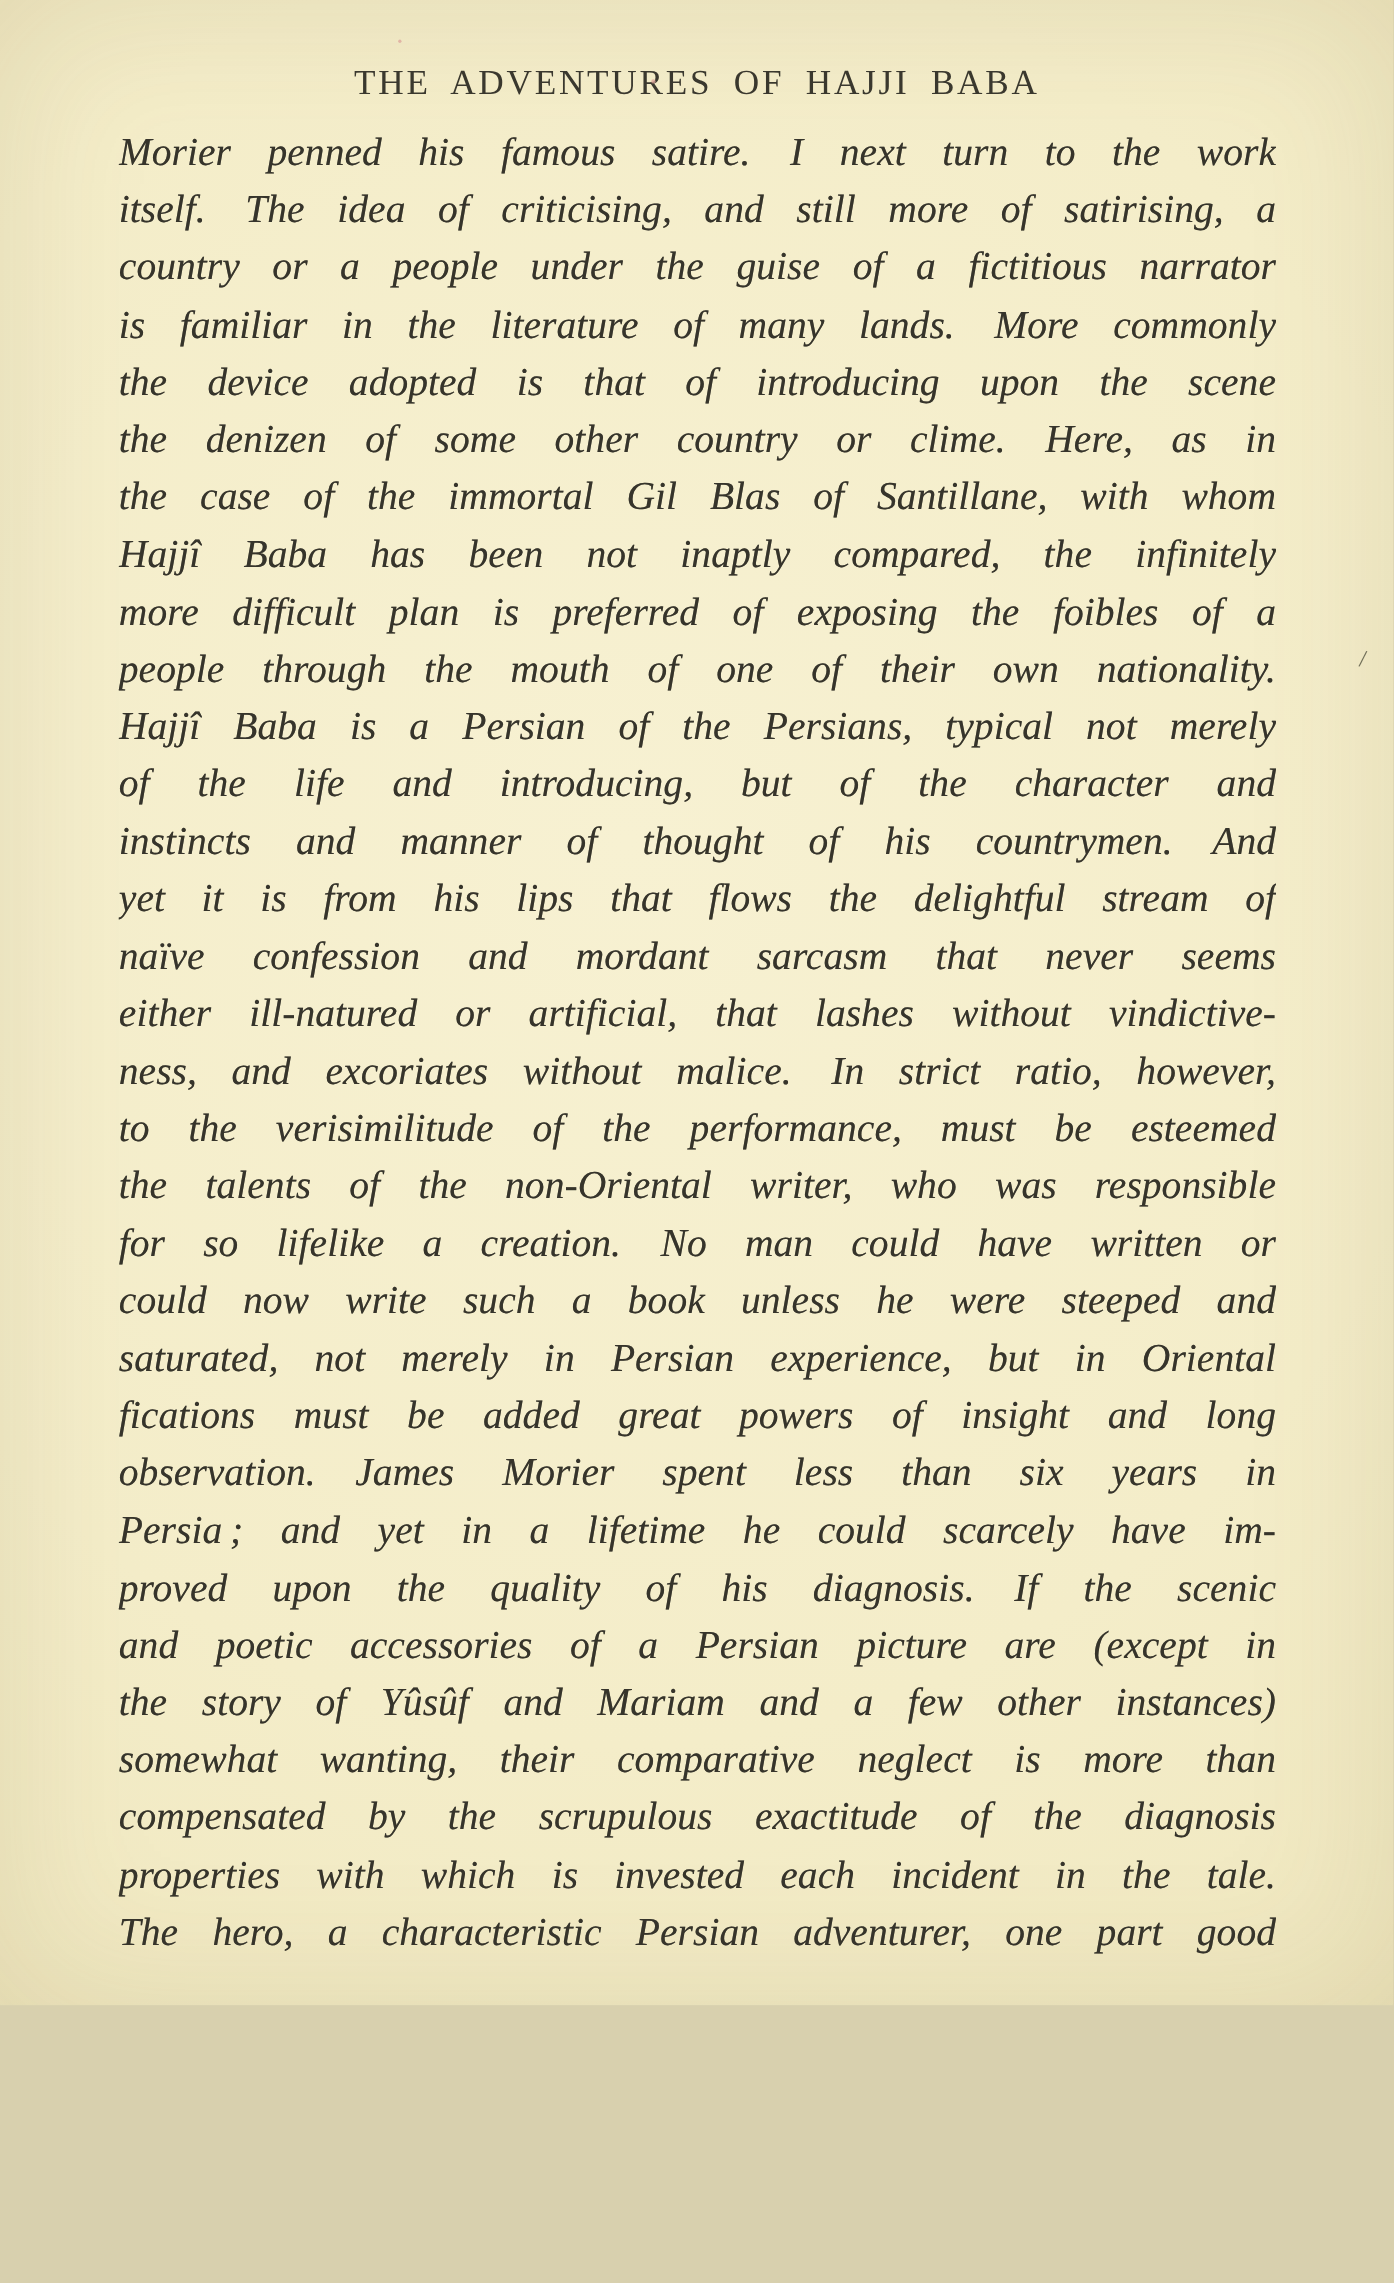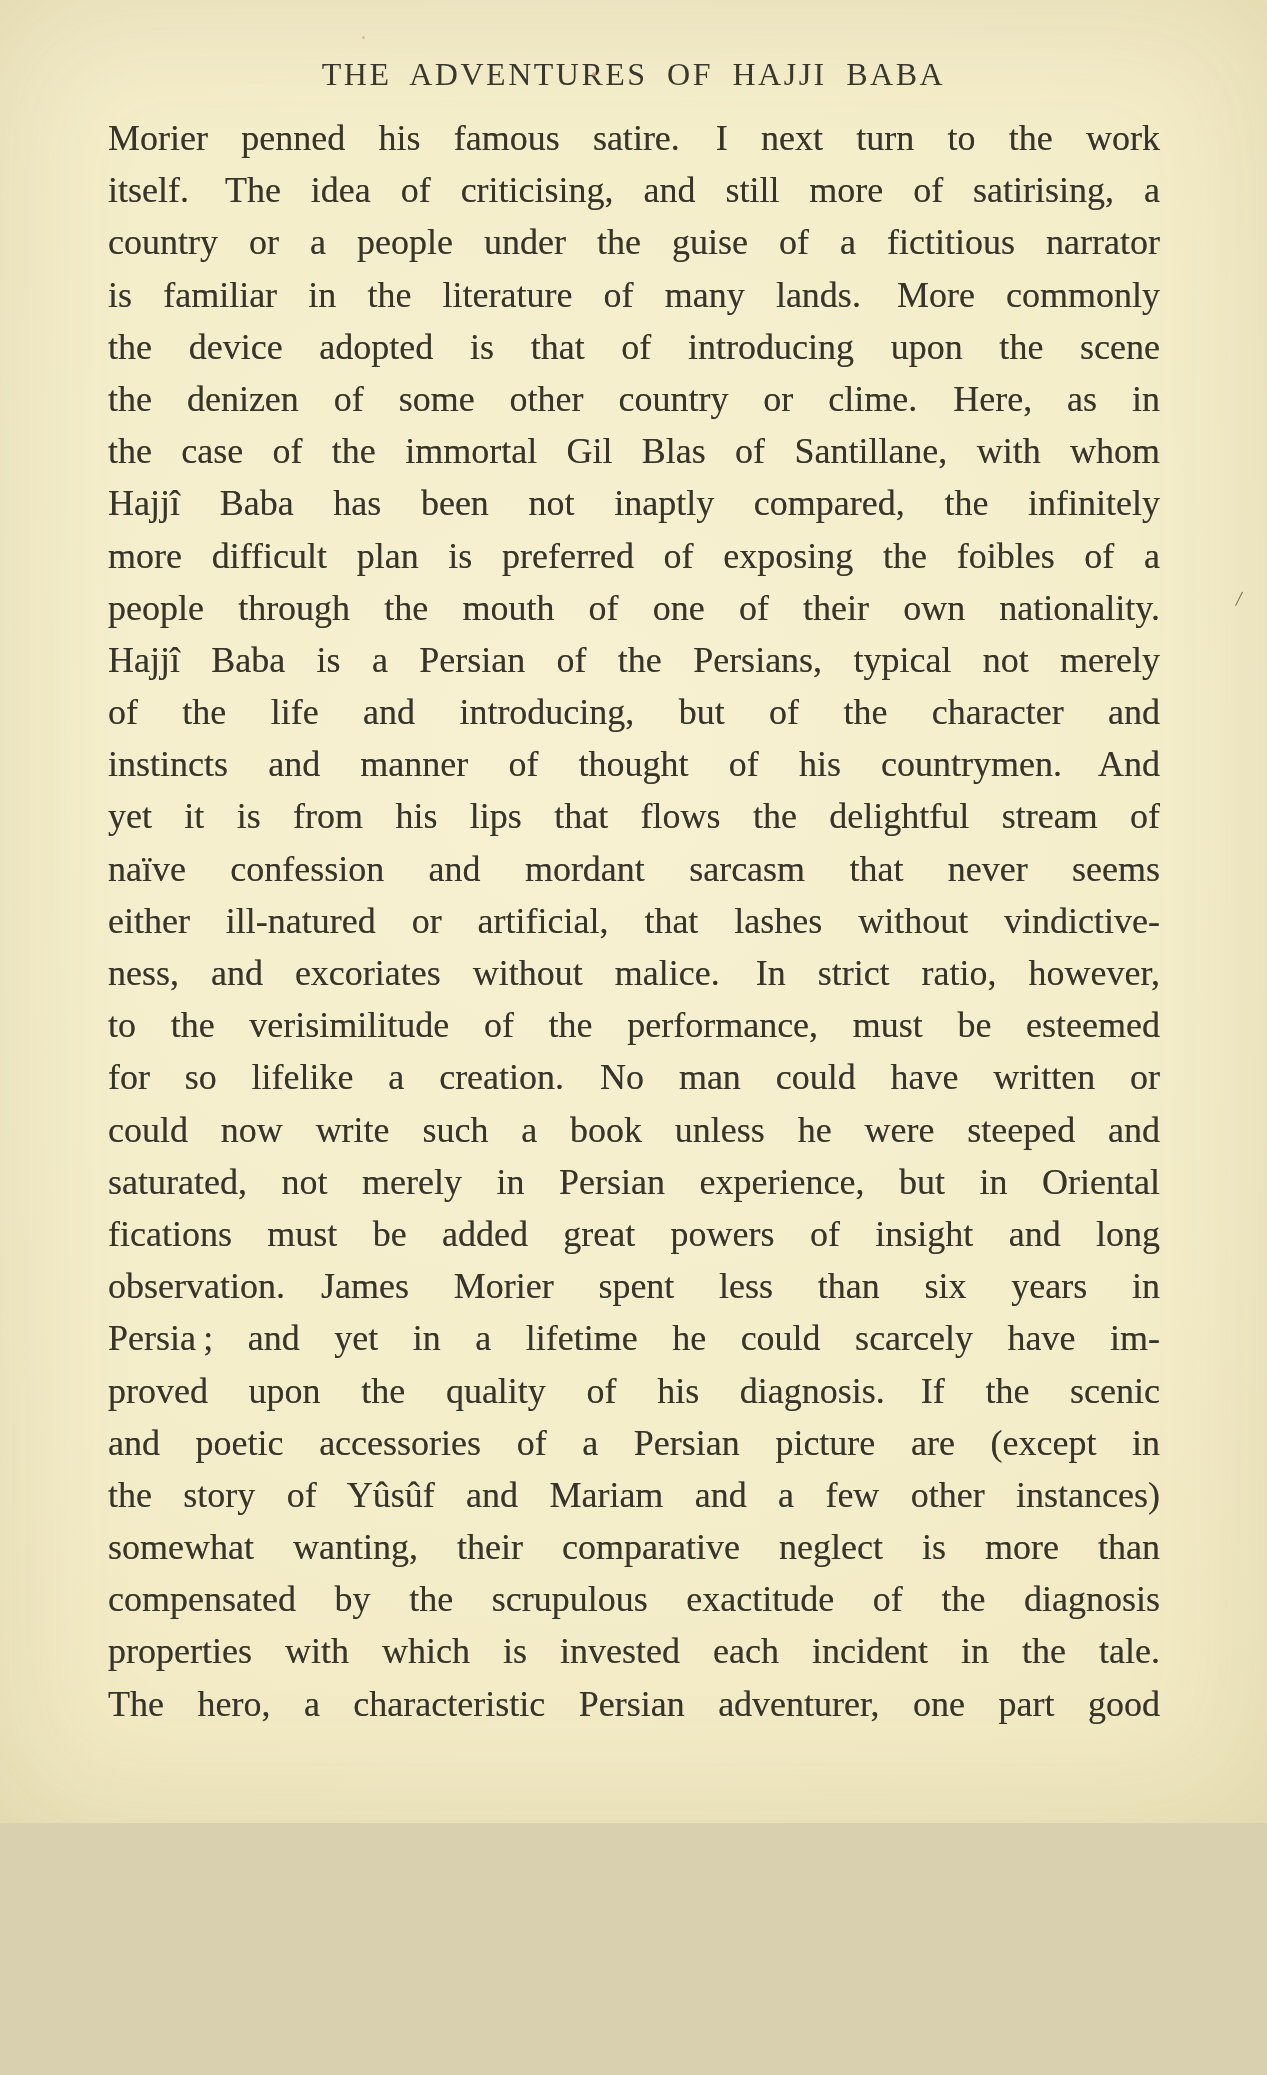--- a/index.html
+++ b/index.html
@@ -27,20 +27,21 @@
     font-size: 32px;
     letter-spacing: 2.5px;
     word-spacing: 9px;
     color: #3a382e;
   }
   .text-block {
     position: absolute;
     top: 112px;
     left: 108px;
     width: 1052px;
+    font-style: italic;
   }
   .line {
     height: 52.2px;
     line-height: 52.2px;
     overflow: hidden;
     text-align: justify;
     font-size: 36px;
     color: #36342b;
     text-shadow: 0 0 0.6px rgba(54, 52, 43, 0.55);
   }
@@ -95,20 +96,21 @@
       <div class="line">more difficult plan is preferred of exposing the foibles of a</div>
       <div class="line">people through the mouth of one of their own nationality.</div>
       <div class="line">Hajjî Baba is a Persian of the Persians, typical not merely</div>
       <div class="line">of the life and introducing, but of the character and</div>
       <div class="line">instincts and manner of thought of his countrymen.  And</div>
       <div class="line">yet it is from his lips that flows the delightful stream of</div>
       <div class="line">naïve confession and mordant sarcasm that never seems</div>
       <div class="line">either ill-natured or artificial, that lashes without vindictive-</div>
       <div class="line">ness, and excoriates without malice.  In strict ratio, however,</div>
       <div class="line">to the verisimilitude of the performance, must be esteemed</div>
+      <div class="line">the talents of the non-Oriental writer, who was responsible</div>
       <div class="line">for so lifelike a creation.  No man could have written or</div>
       <div class="line">could now write such a book unless he were steeped and</div>
       <div class="line">saturated, not merely in Persian experience, but in Oriental</div>
       <div class="line">fications must be added great powers of insight and long</div>
       <div class="line">observation.  James Morier spent less than six years in</div>
       <div class="line">Persia ; and yet in a lifetime he could scarcely have im-</div>
       <div class="line">proved upon the quality of his diagnosis.  If the scenic</div>
       <div class="line">and poetic accessories of a Persian picture are (except in</div>
       <div class="line">the story of Yûsûf and Mariam and a few other instances)</div>
       <div class="line">somewhat wanting, their comparative neglect is more than</div>

